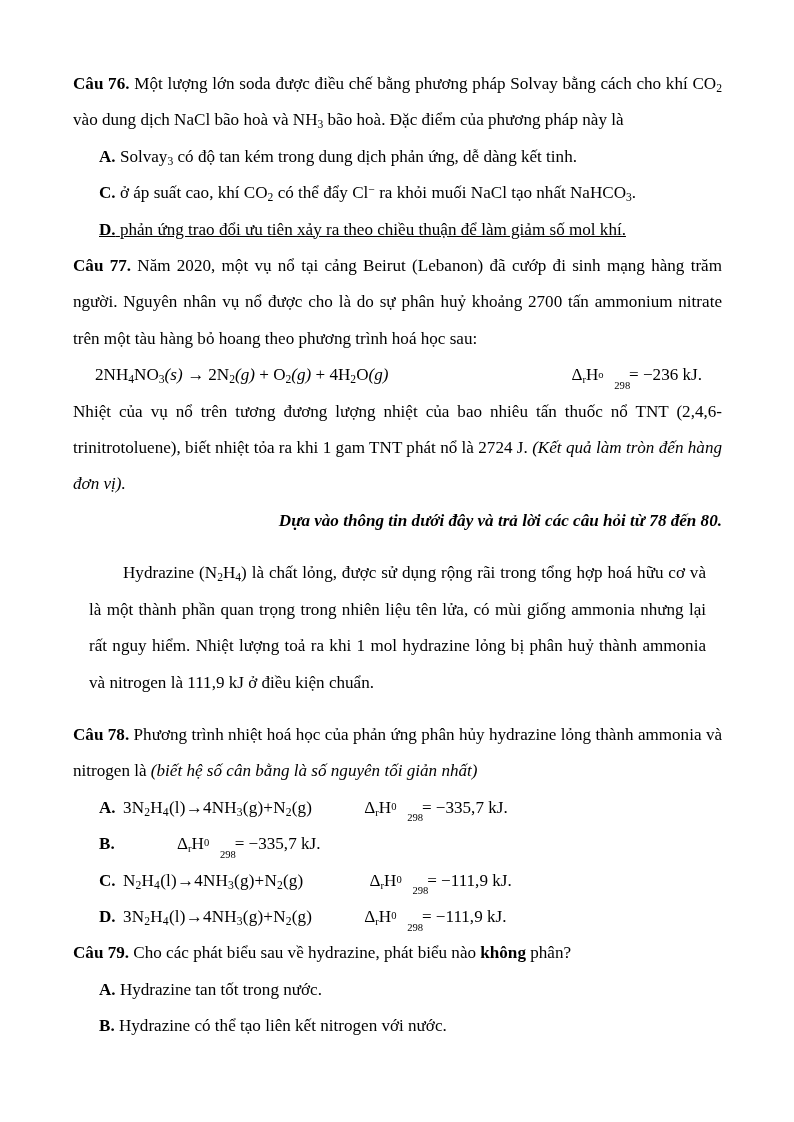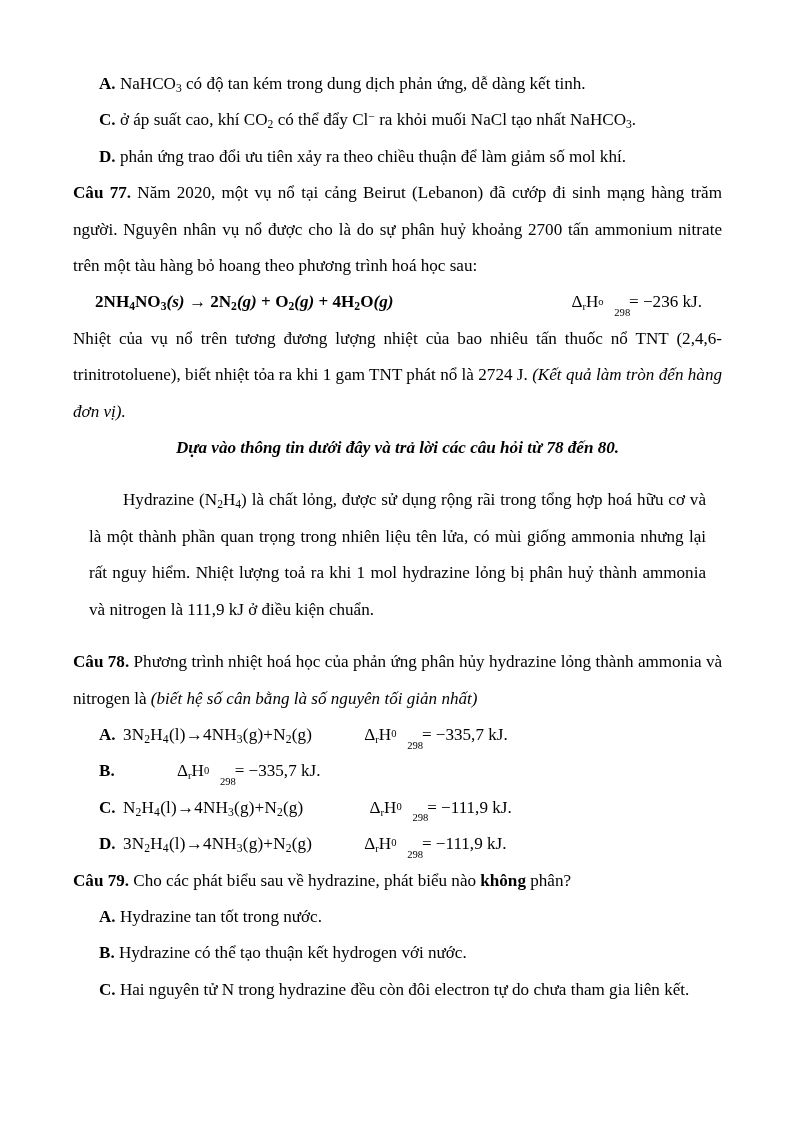--- a/index.html
+++ b/index.html
@@ -47,21 +47,21 @@
   }
   .it {
     font-style: italic;
   }
   .b {
     font-weight: bold;
   }
   .passage-head {
     font-weight: bold;
     font-style: italic;
-    text-align: center;
+    text-align: right;
   }
   .passage-body {
     text-indent: 34px;
     text-align: justify;
   }
   sub {
     font-size: 0.68em;
     vertical-align: -0.22em;
     line-height: 0;
   }
@@ -119,21 +119,20 @@
   }
   
   .rxnline {
     display: flex;
     font-size: 17.1px;
     line-height: 36.4px;
     padding-left: 22px;
   }
   .rxn-left {
     flex: 0 0 auto;
-    font-weight: bold;
   }
   .rxn-right {
     margin-left: auto;
     padding-right: 20px;
     white-space: nowrap;
   }
   
   .ansrow {
     display: flex;
     padding-left: 26px;
@@ -145,33 +144,37 @@
     flex: 0 0 auto;
   }
   .nowrap { white-space: nowrap; }
 </style>
 </head>
 <body>
 
 <div class="page">
 
   <div class="qblock body-text">
+    <p class="stem" style="margin:0;">
+      <span class="qlabel">Câu 76.</span>
+      <span>Một lượng lớn soda được điều chế bằng phương pháp Solvay bằng cách cho khí CO</span><sub>2</sub><span> vào dung dịch NaCl bão hoà và NH</span><sub>3</sub><span> bão hoà. Đặc điểm của phương pháp này là</span>
+    </p>
 
     <p class="opt" style="margin:0;">
       <span class="optlabel">A.</span>
-      <span>NaHCO</span><sub>3</sub><span> có độ tan kém trong dung dịch phản ứng, dễ dàng kết tinh.</span>
+      <span>Solvay</span><sub>3</sub><span> có độ tan kém trong dung dịch phản ứng, dễ dàng kết tinh.</span>
     </p>
 
 
     <p class="opt" style="margin:0;">
       <span class="optlabel">C.</span>
       <span>ở áp suất cao, khí CO</span><sub>2</sub><span> có thể đẩy Cl</span><sup>−</sup><span> ra khỏi muối NaCl tạo nhất NaHCO</span><sub>3</sub><span>.</span>
     </p>
 
-    <p class="opt" style="margin:0;">
+    <p class="opt" style="margin:0;text-decoration:underline;">
       <span class="optlabel">D.</span>
       <span>phản ứng trao đổi ưu tiên xảy ra theo chiều thuận để làm giảm số mol khí.</span>
     </p>
   </div>
 
   <div class="qblock body-text">
     <p class="stem" style="margin:0;">
       <span class="qlabel">Câu 77.</span>
       <span>Năm 2020, một vụ nổ tại cảng Beirut (Lebanon) đã cướp đi sinh mạng hàng trăm người. Nguyên nhân vụ nổ được cho là do sự phân huỷ khoảng 2700 tấn ammonium nitrate trên một tàu hàng bỏ hoang theo phương trình hoá học sau:</span>
     </p>
@@ -229,25 +232,21 @@
       <span class="qlabel">Câu 79.</span>
       <span>Cho các phát biểu sau về hydrazine, phát biểu nào </span><span class="b">không</span><span> phân?</span>
     </p>
 
     <p class="opt" style="margin:0;">
       <span class="optlabel">A.</span>
       <span>Hydrazine tan tốt trong nước.</span>
     </p>
     <p class="opt" style="margin:0;">
       <span class="optlabel">B.</span>
-      <span>Hydrazine có thể tạo thuận kết hydrogen với nước.</span>
-    </p>
-    <p class="opt" style="margin:0;">
-      <span class="optlabel">C.</span>
-      <span>Hai nguyên tử N trong hydrazine đều còn đôi electron tự do chưa tham gia liên kết.</span>
+      <span>Hydrazine có thể tạo liên kết nitrogen với nước.</span>
     </p>
     <p class="opt" style="margin:0;">
       
       
     </p>
   </div>
 
 </div>
 
 </body></html>

